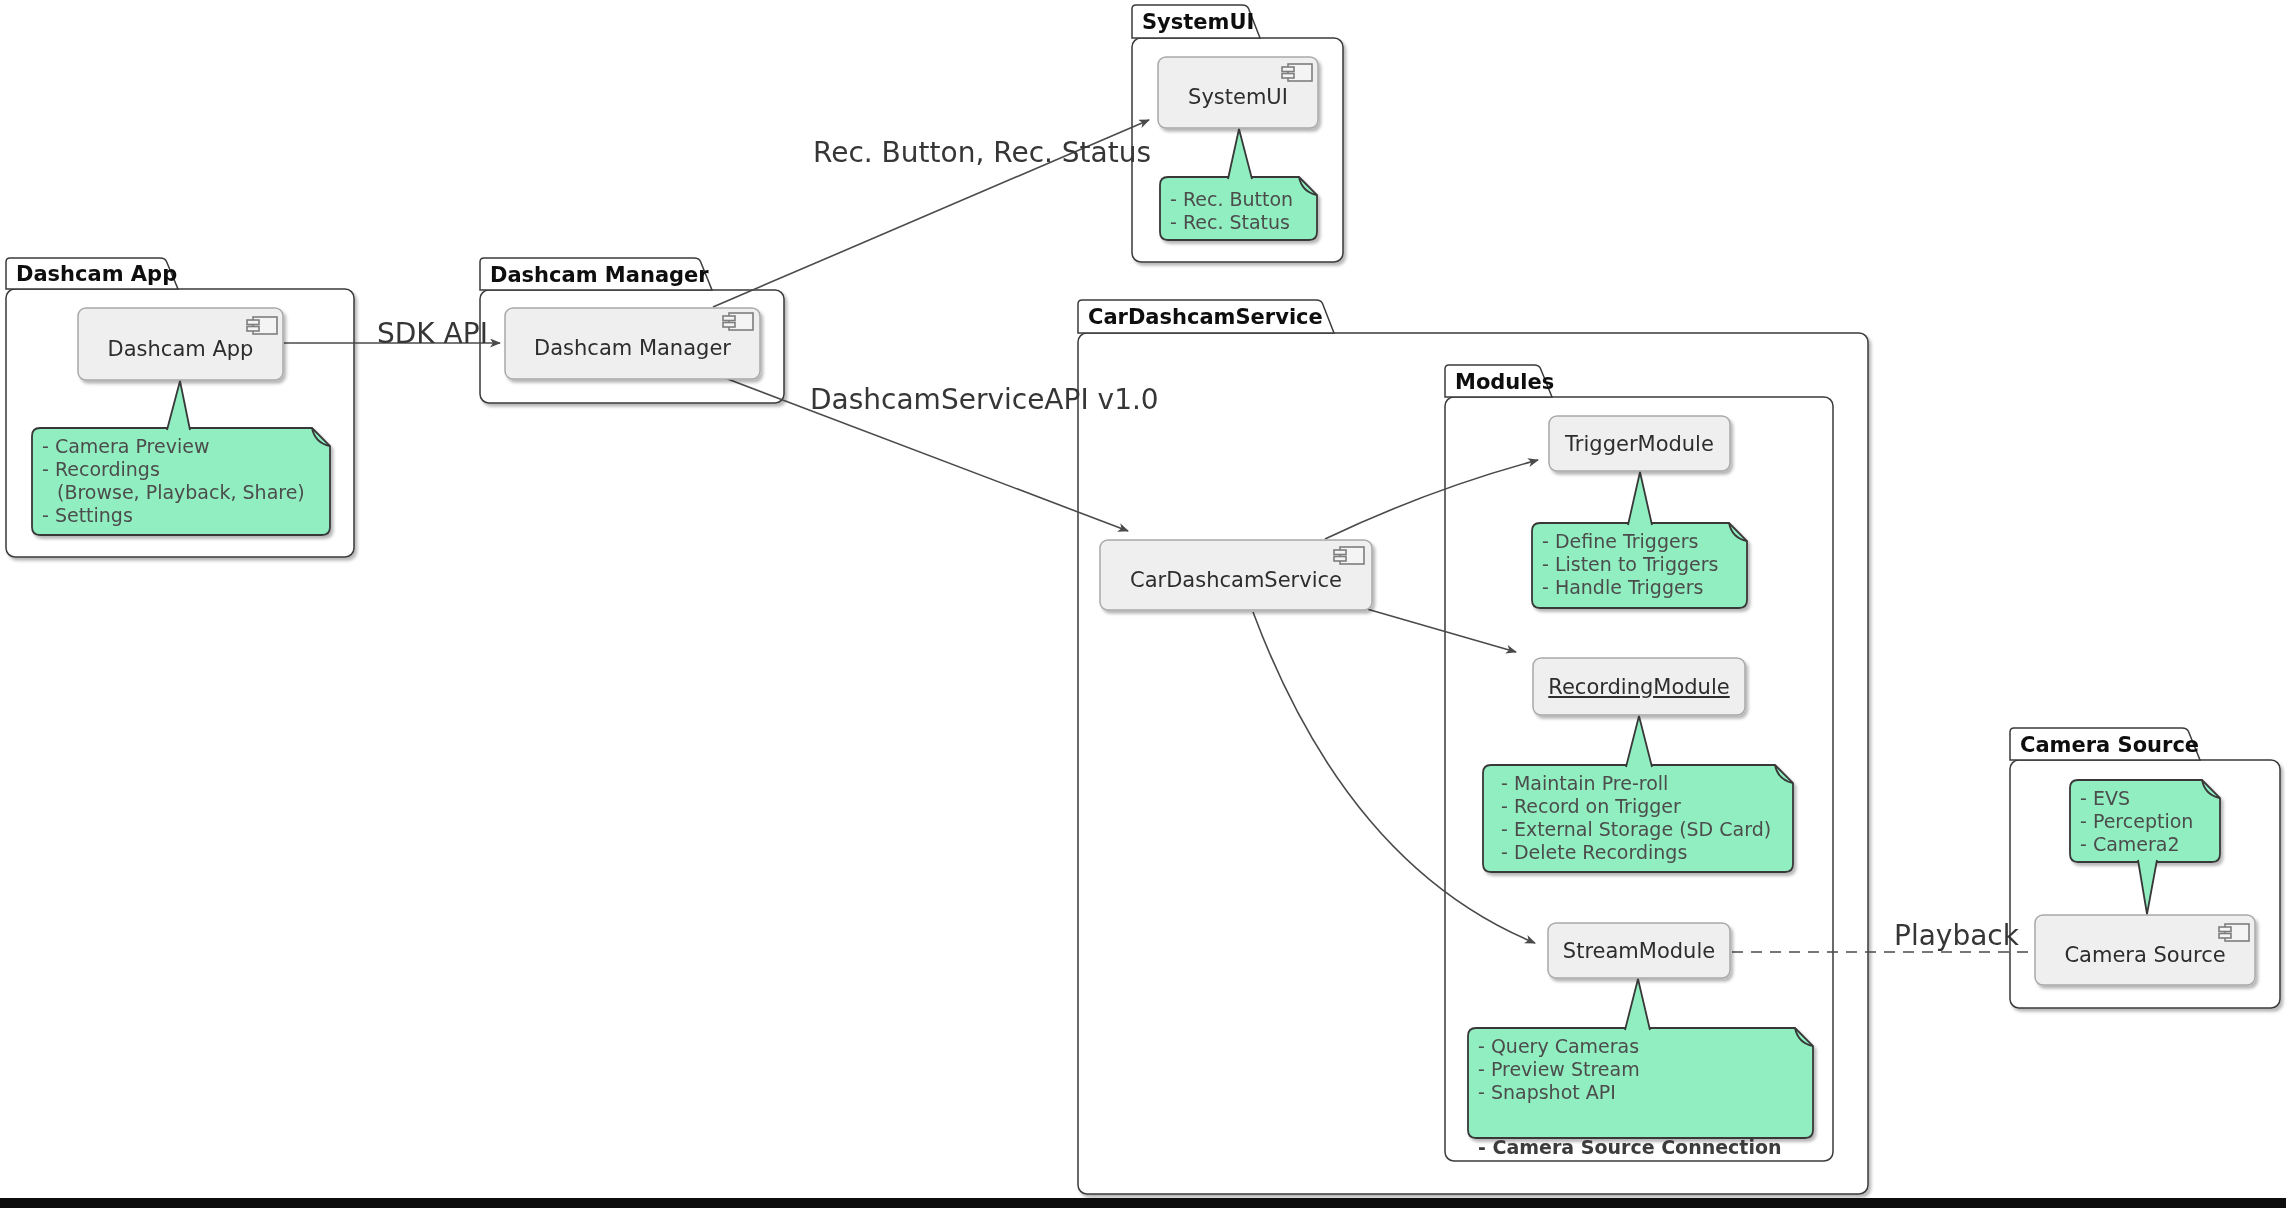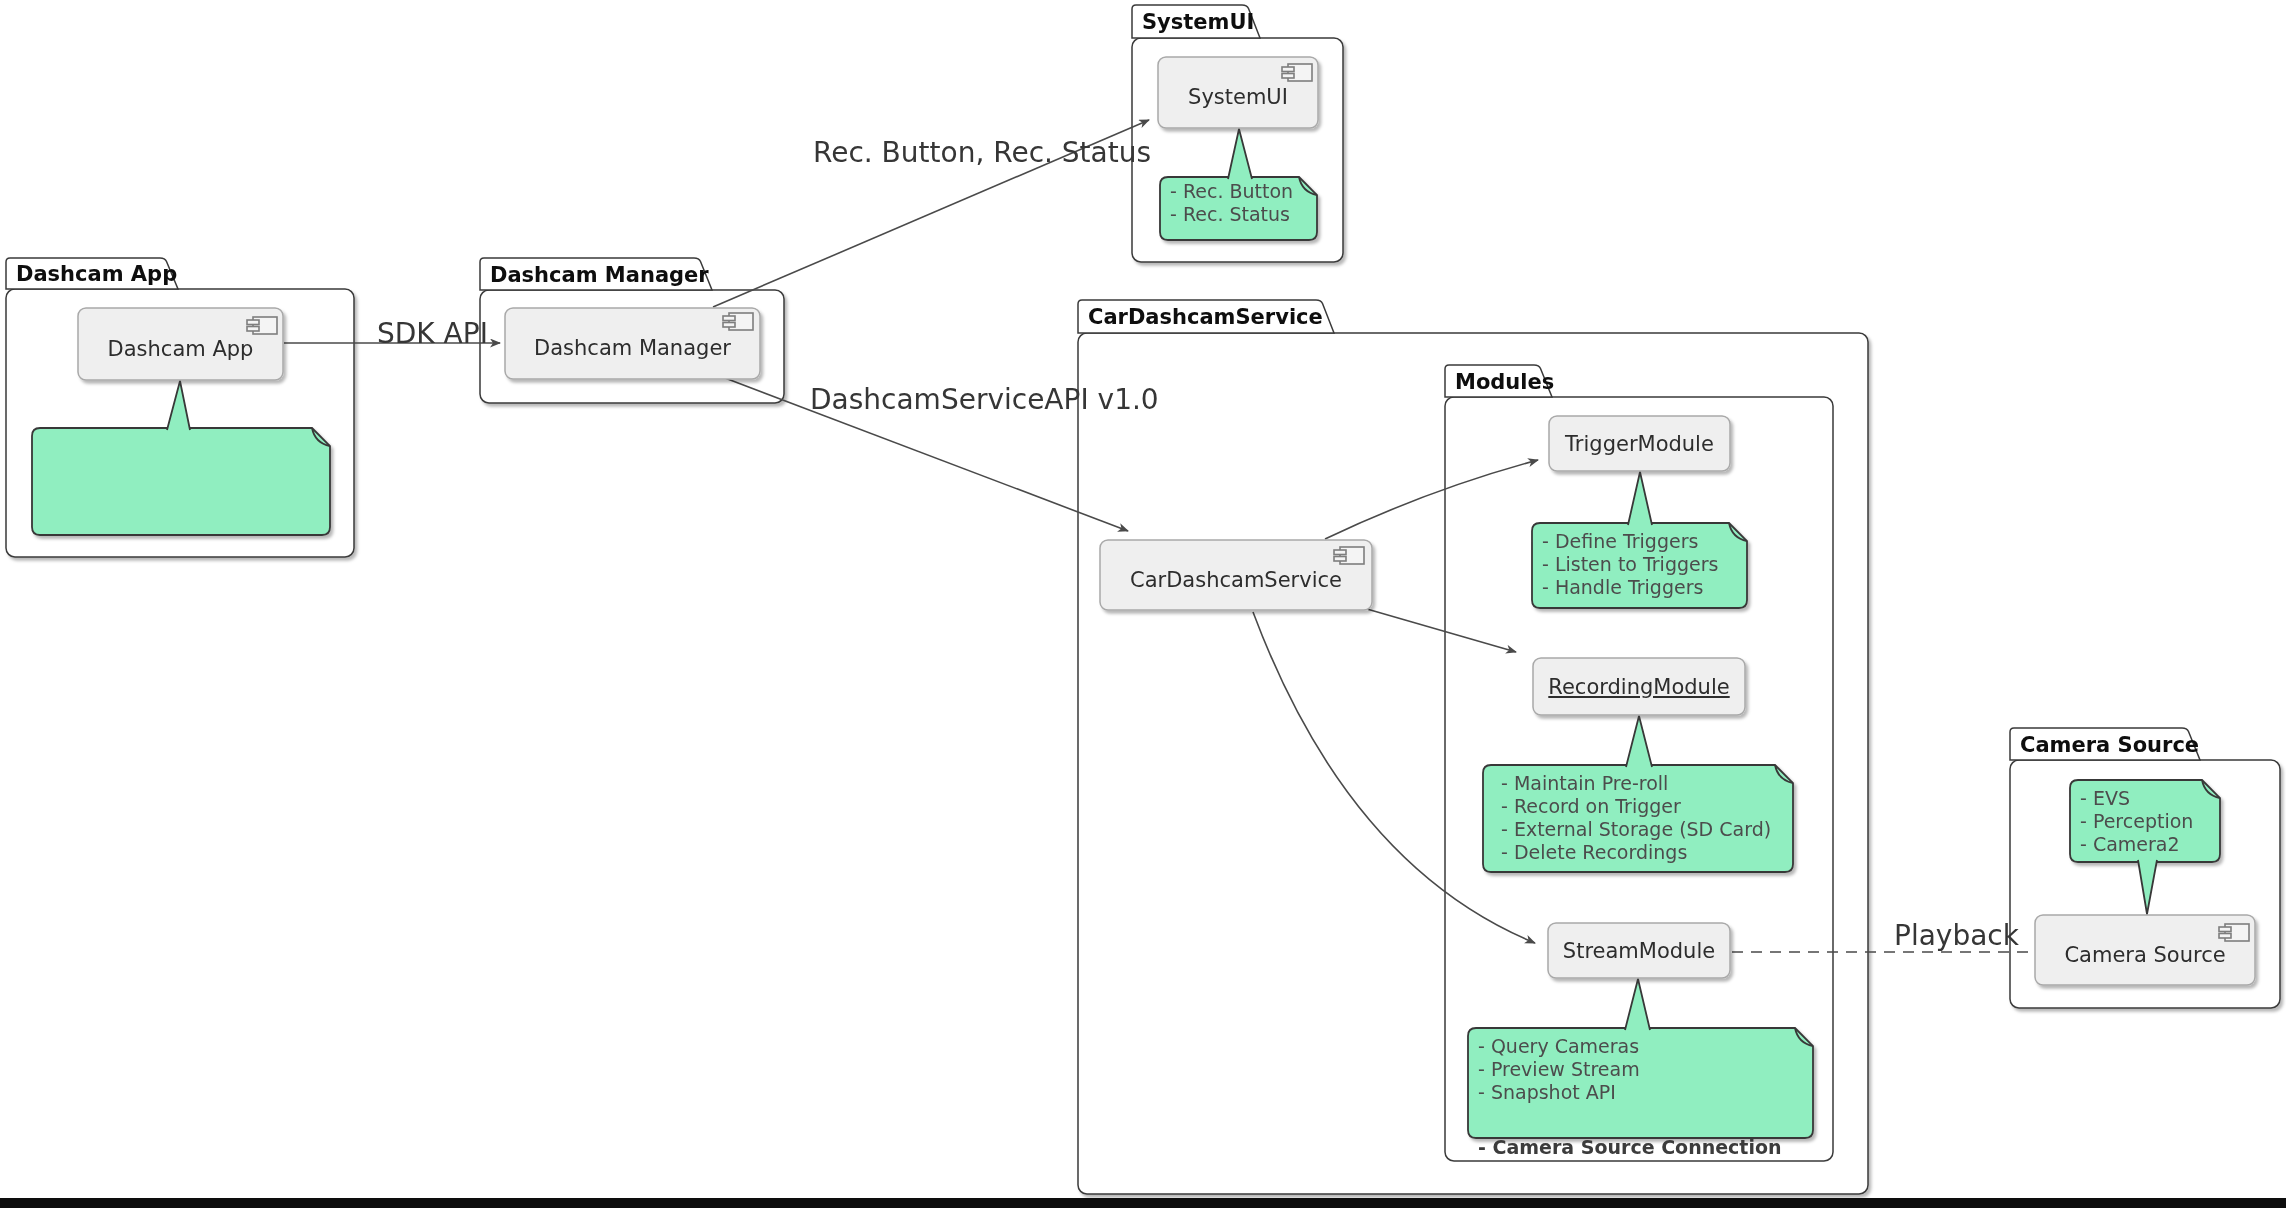--- a/index.html
+++ b/index.html
@@ -135,21 +135,27 @@
 
 <div class="comp-label iconic" style="left:78px;top:308px;width:205px;height:72px;">Dashcam App</div>
 <div class="comp-label iconic" style="left:505px;top:308px;width:255px;height:71px;">Dashcam Manager</div>
 <div class="comp-label iconic" style="left:1158px;top:57px;width:160px;height:71px;">SystemUI</div>
 <div class="comp-label iconic" style="left:1100px;top:540px;width:272px;height:70px;">CarDashcamService</div>
 <div class="comp-label" style="left:1549px;top:416px;width:181px;height:55px;">TriggerModule</div>
 <div class="comp-label" style="left:1533px;top:658px;width:212px;height:57px;text-decoration:underline;">RecordingModule</div>
 <div class="comp-label" style="left:1548px;top:923px;width:182px;height:55px;">StreamModule</div>
 <div class="comp-label iconic" style="left:2035px;top:915px;width:220px;height:70px;">Camera Source</div>
 
-<div class="note-text" style="left:1170px;top:180px;">
+<div class="note-text" style="left:42px;top:435px;">
+  <div>- Camera Preview</div>
+  <div>- Recordings</div>
+  <div class="cont">(Browse, Playback, Share)</div>
+  <div>- Settings</div>
+</div>
+<div class="note-text" style="left:1170px;top:188px;">
   <div>- Rec. Button</div>
   <div>- Rec. Status</div>
 </div>
 <div class="note-text" style="left:1542px;top:530px;">
   <div>- Define Triggers</div>
   <div>- Listen to Triggers</div>
   <div>- Handle Triggers</div>
 </div>
 <div class="note-text" style="left:1493px;top:772px;margin-left:8px;">
   <div>- Maintain Pre-roll</div>

